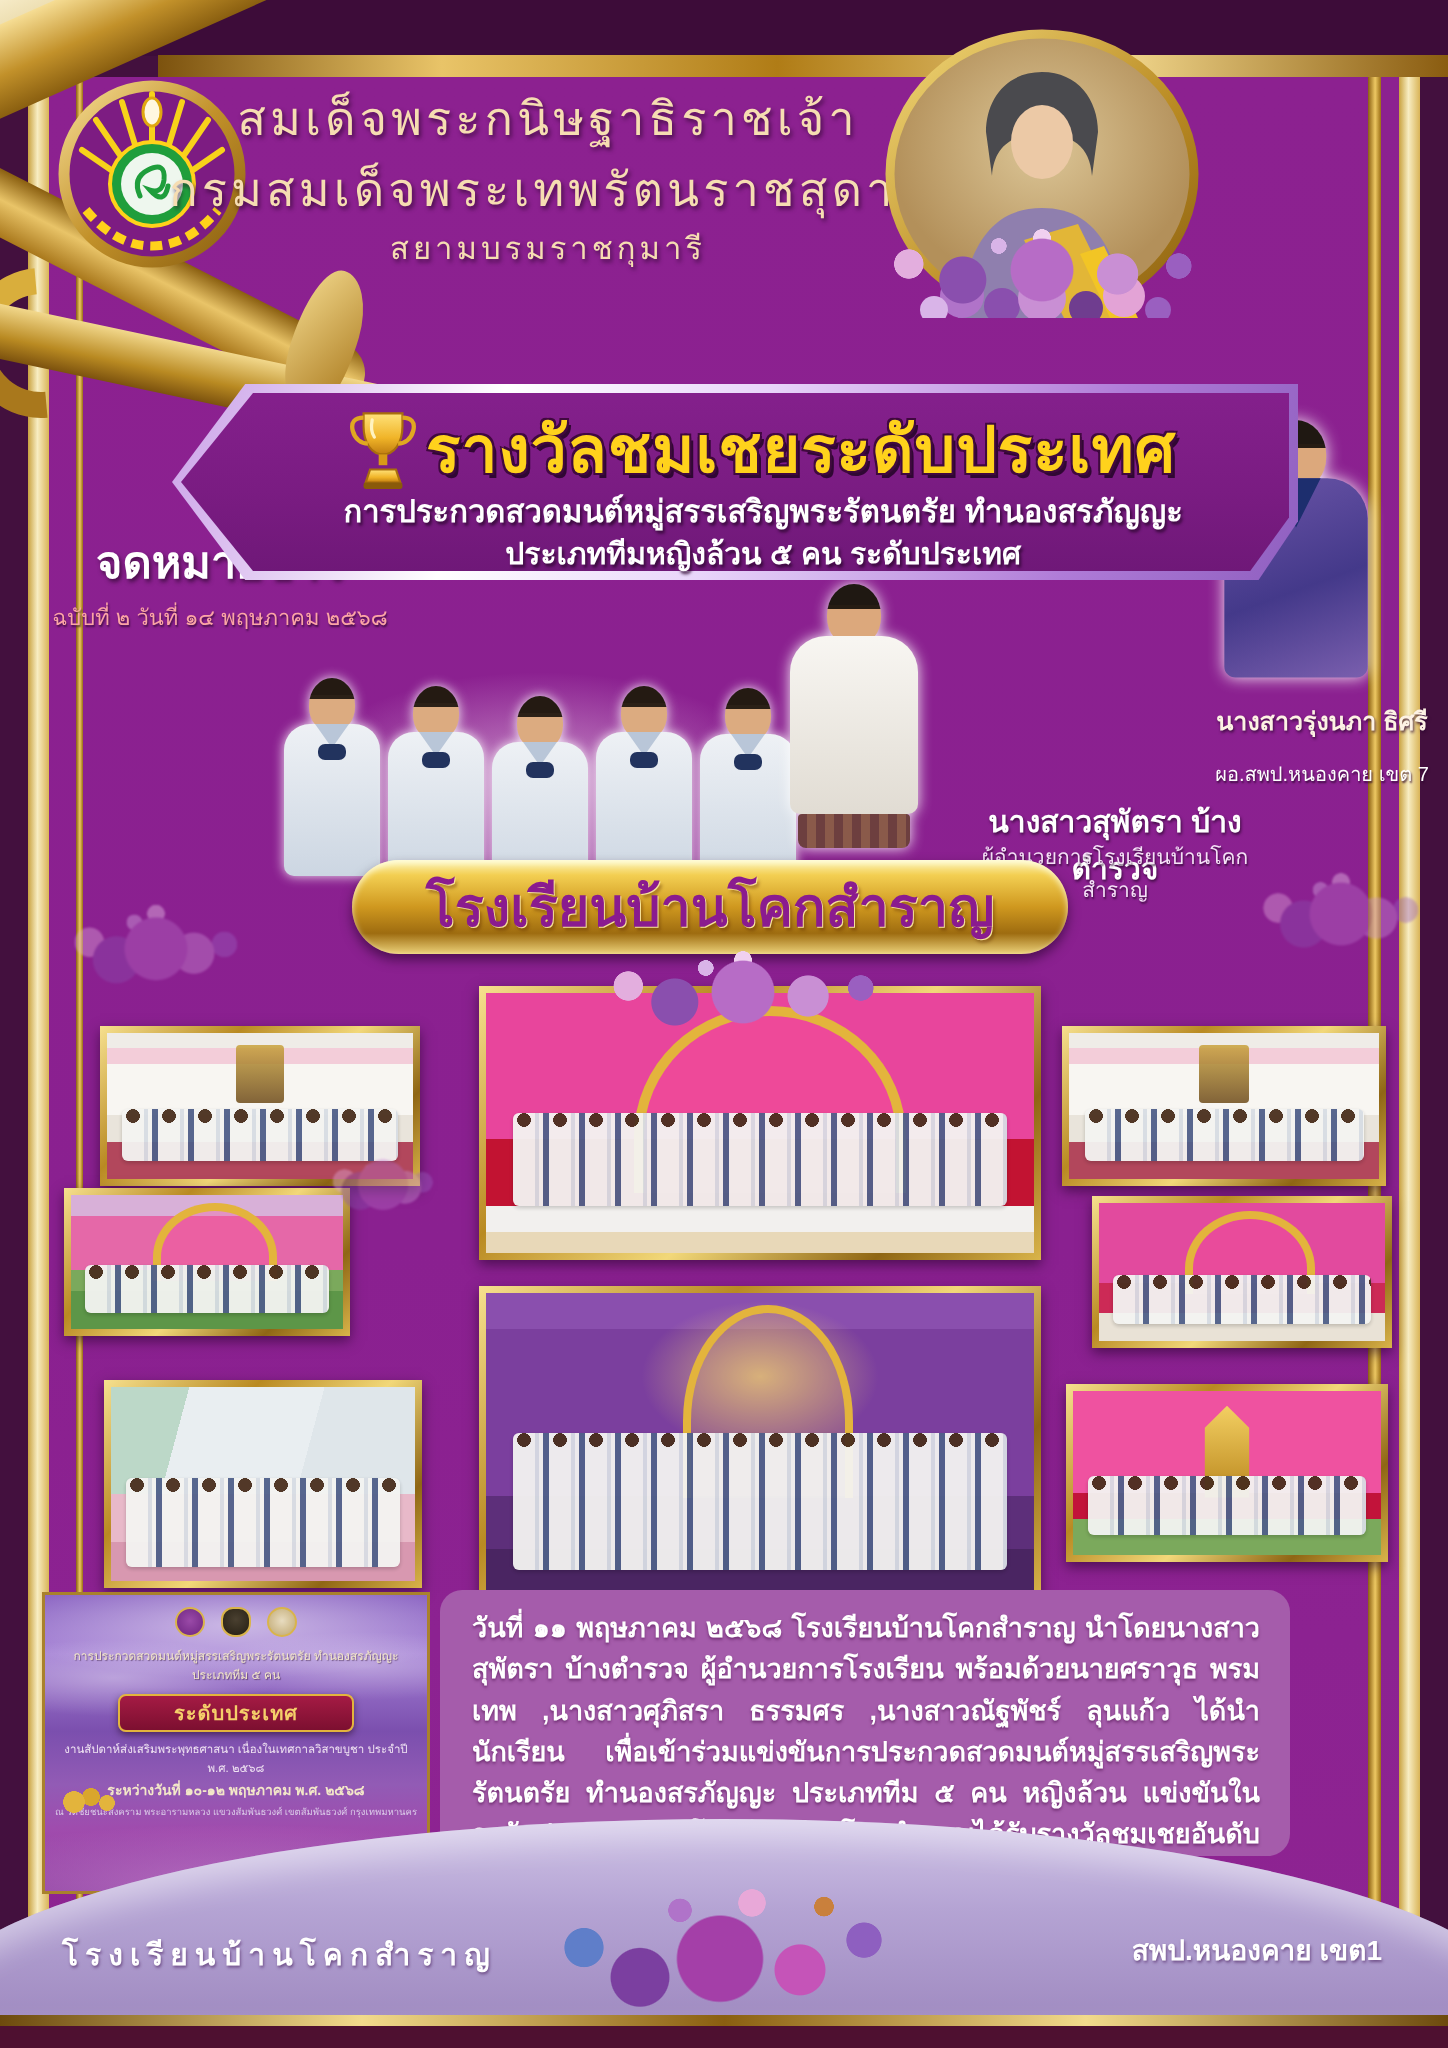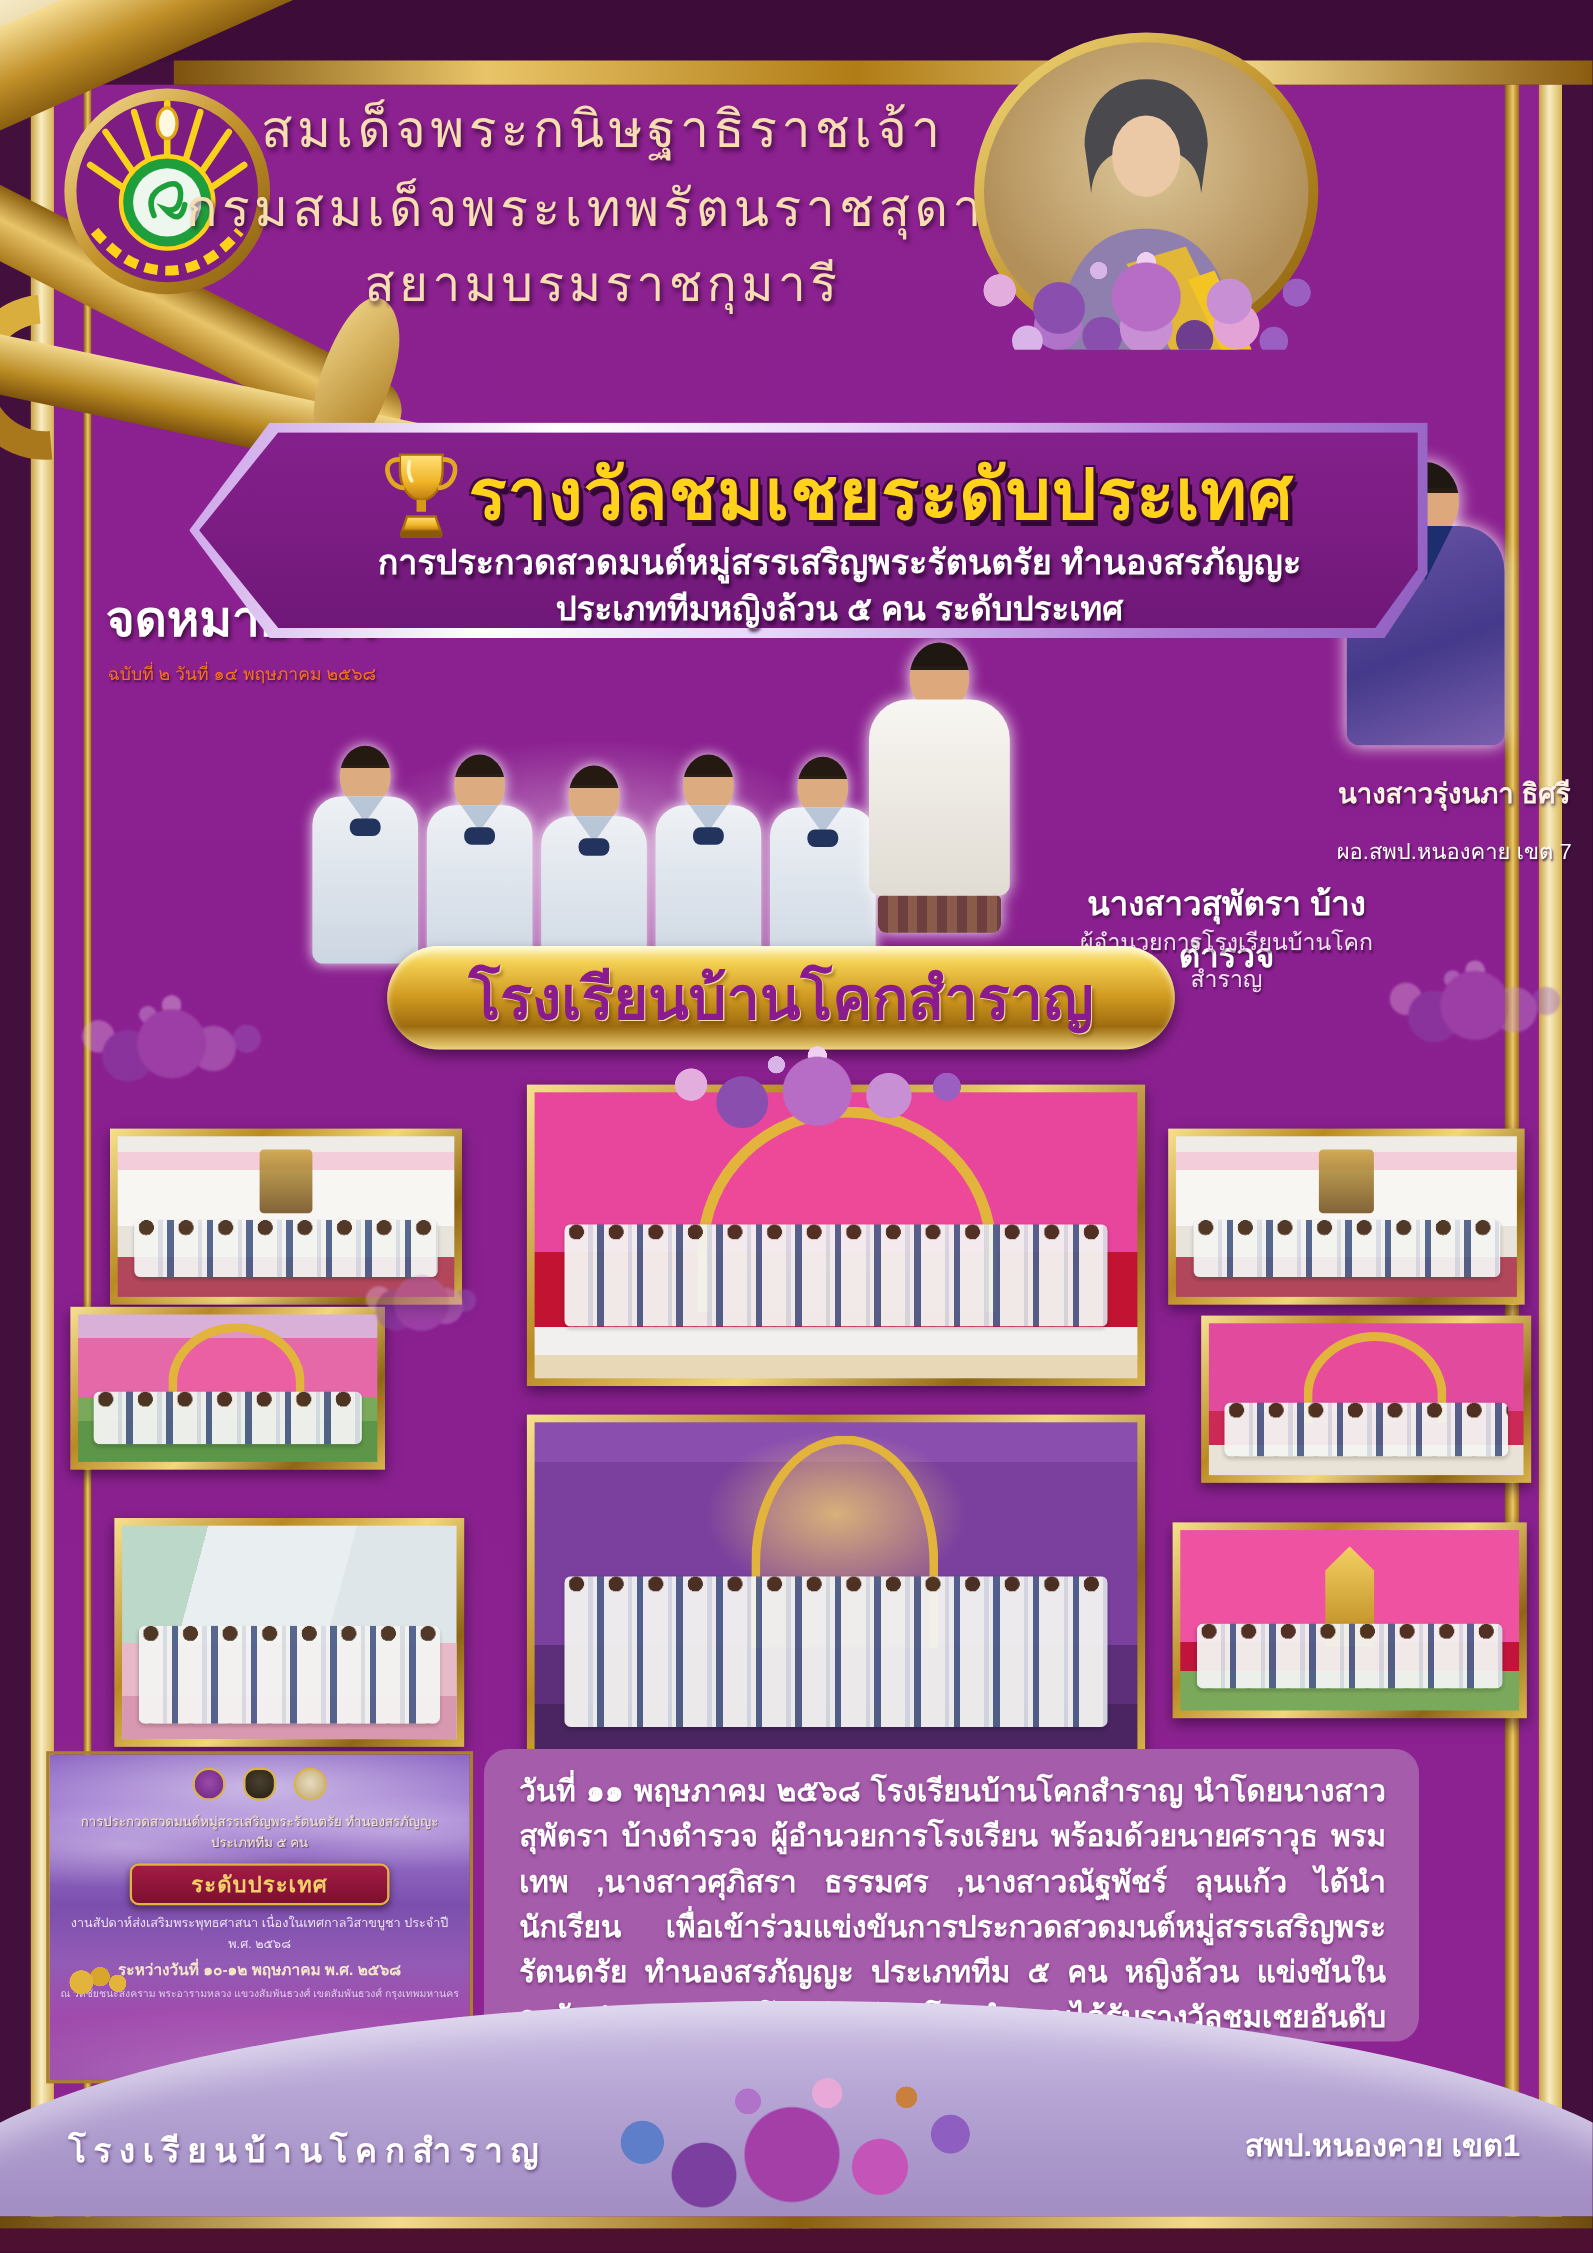--- a/index.html
+++ b/index.html
@@ -37,41 +37,41 @@
     border:26px solid transparent;border-left-color:#d9ae3c;border-bottom-color:#a9781c;
     transform:rotate(40deg);background:transparent;}
   .rb-curl{left:292px;top:268px;width:64px;height:150px;transform:rotate(16deg);
     background:linear-gradient(120deg,#f2d88c,#a9781c);border-radius:50% 50% 46% 54%/60% 40% 60% 40%;}
   
   .emblem{position:absolute;left:52px;top:68px;z-index:4;}
   .header-title{position:absolute;left:168px;top:84px;width:760px;z-index:4;text-align:center;
     font-family:"DejaVu Serif",serif;color:#f6ddb2;line-height:1.5;
     text-shadow:2px 3px 4px rgba(40,5,40,.65);}
   .ht-line{font-size:47px;letter-spacing:4px;}
-  .ht-line.l3{font-size:45px;}
+  .ht-line.l3{font-size:31px;}
   .royal-portrait{position:absolute;left:842px;top:26px;z-index:4;}
   
   .award-banner{position:absolute;left:172px;top:384px;width:1126px;height:196px;z-index:5;
     clip-path:polygon(6.5% 0,100% 0,100% 70%,96.5% 100%,6.5% 100%,0 50%);
     background:linear-gradient(110deg,#caa0e8,#ffffff 28%,#e8d5fa 50%,#b07cd8 80%,#8f5fc0);
     filter:drop-shadow(0 6px 10px rgba(30,0,35,.5));}
   .award-inner{position:absolute;left:9px;top:9px;right:9px;bottom:9px;
     clip-path:polygon(6.5% 0,100% 0,100% 70%,96.5% 100%,6.5% 100%,0 50%);
     background:linear-gradient(180deg,#84208c 0%,#7a1c82 55%,#6f1878 100%);}
   .award-row{position:absolute;left:8%;right:3%;top:14px;display:flex;align-items:center;justify-content:center;gap:10px;}
   .award-title{font-size:64px;font-weight:900;color:#ffd21c;letter-spacing:1px;
     text-shadow:-2px -2px 0 #40093f,2px -2px 0 #40093f,-2px 2px 0 #40093f,2px 2px 0 #40093f,4px 5px 0 rgba(35,4,38,.85);}
   .award-sub{position:absolute;left:8%;right:3%;text-align:center;color:#ffffff;font-weight:800;
     text-shadow:2px 3px 3px rgba(45,6,48,.8);}
   .award-sub.s1{top:102px;font-size:31px;}
   .award-sub.s2{top:146px;font-size:30px;}
   
   .newsletter{position:absolute;left:50px;top:526px;width:340px;text-align:center;z-index:4;}
   .nl-title{font-size:45px;font-weight:900;color:#ffffff;text-shadow:2px 3px 4px rgba(40,5,40,.7);}
-  .nl-issue{margin-top:2px;font-size:16px;color:#f97316;text-shadow:1px 2px 2px rgba(40,5,40,.7);}
+  .nl-issue{margin-top:2px;font-size:22px;color:#fca5a5;text-shadow:1px 2px 2px rgba(40,5,40,.7);}
   
   .students-photo{position:absolute;left:266px;top:624px;width:548px;height:262px;z-index:4;
     background:radial-gradient(ellipse 60% 55% at 50% 58%,rgba(255,238,250,.5),rgba(255,238,250,0) 72%);
     display:flex;align-items:flex-end;justify-content:center;gap:8px;padding-bottom:2px;}
   .figure{display:flex;flex-direction:column;align-items:center;filter:drop-shadow(0 0 6px rgba(255,255,255,.9));}
   .fig-head{width:46px;height:54px;border-radius:50% 50% 46% 46%;
     background:linear-gradient(180deg,#241a12 0 32%,#2b2016 32% 38%,#dcab80 38%);}
   .fig-body{width:96px;height:152px;margin-top:-8px;border-radius:26px 26px 10px 10px;position:relative;
     background:linear-gradient(180deg,#eef1f5,#ccd6e2);}
   .fig-body::before{content:"";position:absolute;left:50%;top:0;transform:translateX(-50%);

